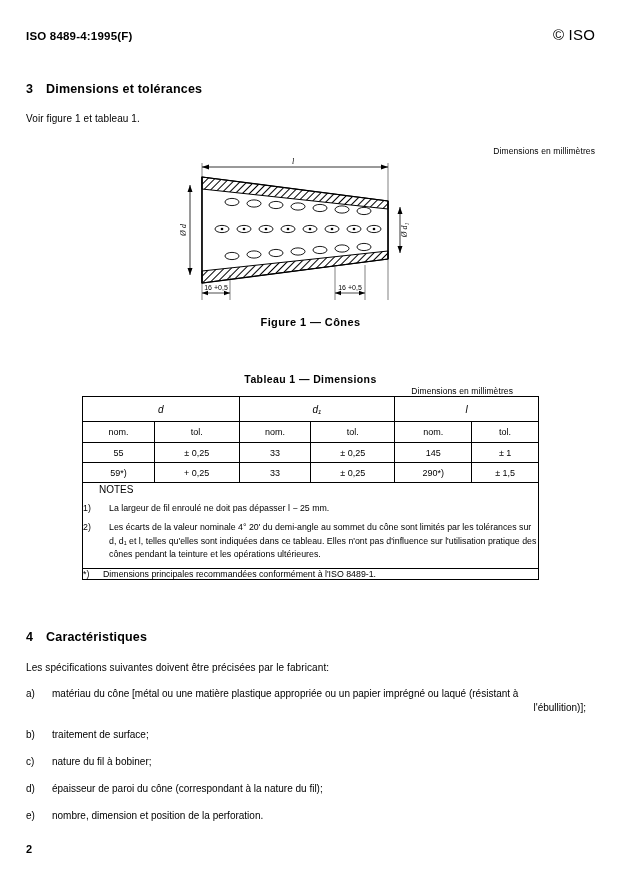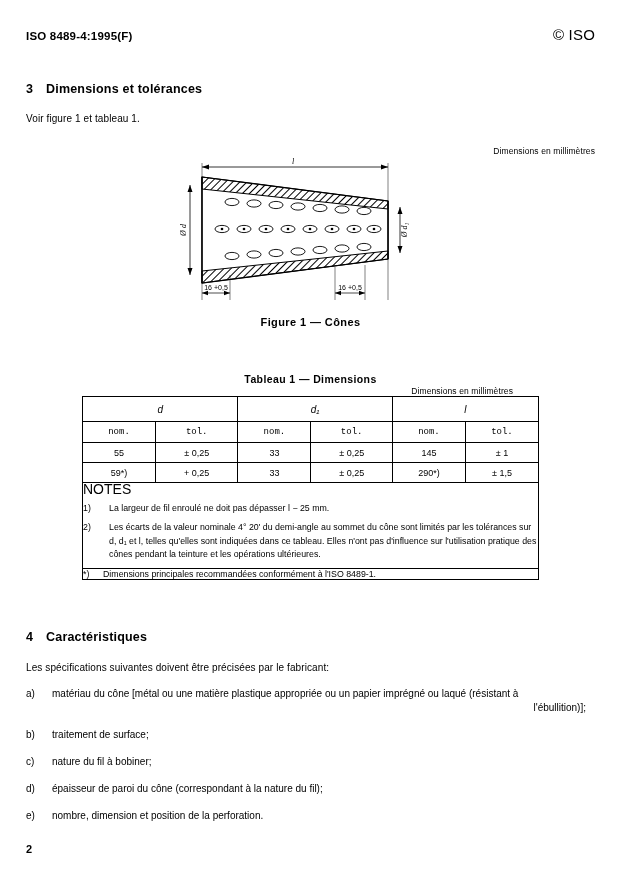--- a/index.html
+++ b/index.html
@@ -109,34 +109,34 @@
     text-align: center;
     font-weight: normal;
   }
   table.dims th.grp {
     height: 24px;
     font-style: italic;
     font-size: 10px;
   }
   table.dims td.sub {
     height: 20px;
-    font-family: Liberation Mono, monospace;
   }
   table.dims td.val {
     height: 19px;
   }
   .notes-cell {
     border: 1px solid #000;
     padding: 6px 8px 6px 8px;
     text-align: left !important;
     line-height: 13.5px;
   }
   .notes-title {
-    font-size: 14px;
+    font-size: 10px;
     margin-bottom: 5px;
+    margin-left: 16px;
   }
   .note-item {
     font-size: 8.8px;
     margin-bottom: 6px;
     display: flex;
   }
   .note-item .lbl { flex: 0 0 26px; }
   .note-item .txt { flex: 1; }
   .star-cell {
     border: 1px solid #000;

